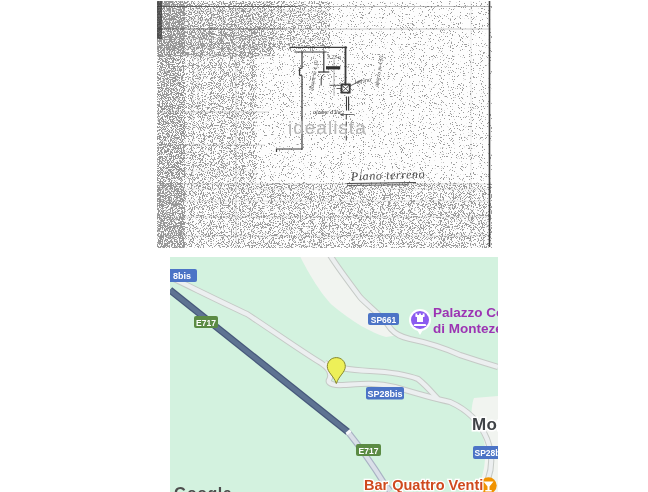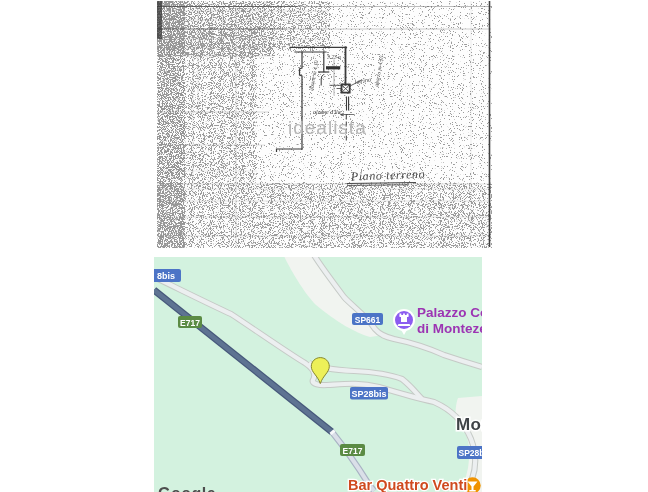--- a/index.html
+++ b/index.html
@@ -134,21 +134,21 @@
   <text x="131" y="133" font-size="19" fill="#b6b6b6" font-family="Liberation Sans,sans-serif" letter-spacing="1">idealista</text>
 
   <g>
     <text x="194" y="179.5" font-size="12" fill="#4a4a4a" font-family="Liberation Serif,serif" font-style="italic" letter-spacing="0.6" transform="rotate(-2 194 180)">Piano terreno</text>
     <line x1="190" y1="182.5" x2="259" y2="181.5" stroke="#474747" stroke-width="1"></line>
     <line x1="190" y1="184.5" x2="252" y2="183.8" stroke="#474747" stroke-width="0.8"></line>
   </g>
 </svg>
 </div>
 
-<div class="abs" style="left:154px;top:257px;width:328px;height:235px;">
+<div class="abs" style="left:170px;top:257px;width:328px;height:235px;">
 <svg width="328" height="235" viewBox="0 0 328 235" xmlns="http://www.w3.org/2000/svg" font-family="Liberation Sans,sans-serif">
 
   <rect x="0" y="0" width="328" height="235" fill="#d3f2df"></rect>
 
   <path d="M130,-1 L160,-1 C166,8 178,24 190,40 C198,49 210,57 221,72 L230,78 L216,80 C202,76 182,65 162,48 C152,38 138,16 130,-1 Z" fill="#f1f4f0"></path>
 
   <path d="M304,141 L328,139 L328,235 L310,235 C310,226 312,220 314,211 C316,198 316,188 312,178 C308,170 303,168 302,162 C301,155 302,146 304,141 Z" fill="#f1f4f0"></path>
 
   <path id="rb" d="M0,20 C17,28 57,48 77,57 C97,70 137,98 151,106 C160,112 162,118 159,123 C157,127 166,128.5 173,128 C190,127 205,125 225,130 C245,136 262,141 280,145 C298,153 310,165 317,182 C322,195 323,208 318,222 L316,235" fill="none" stroke="#c5cac6" stroke-width="6.2"></path>
 

